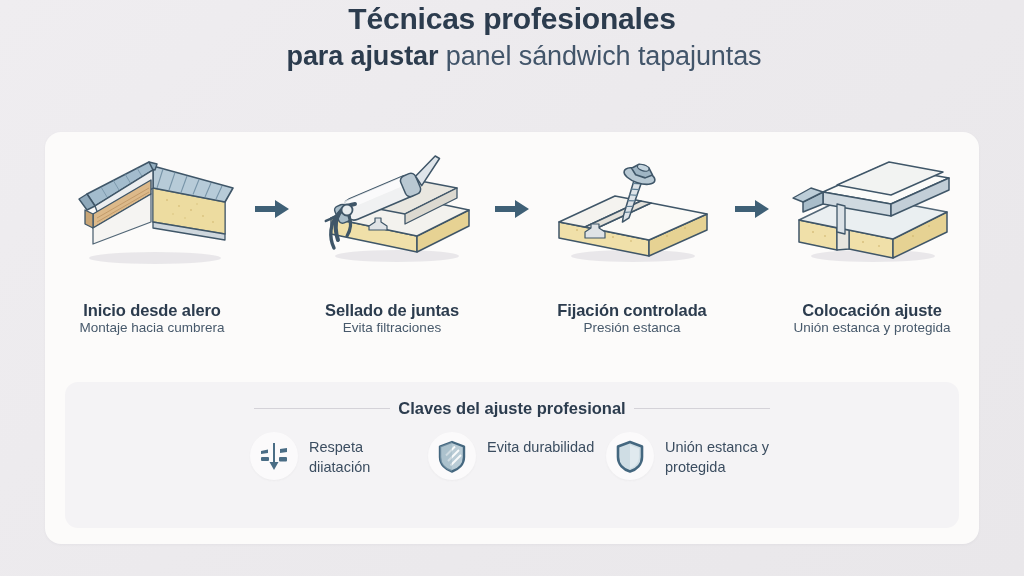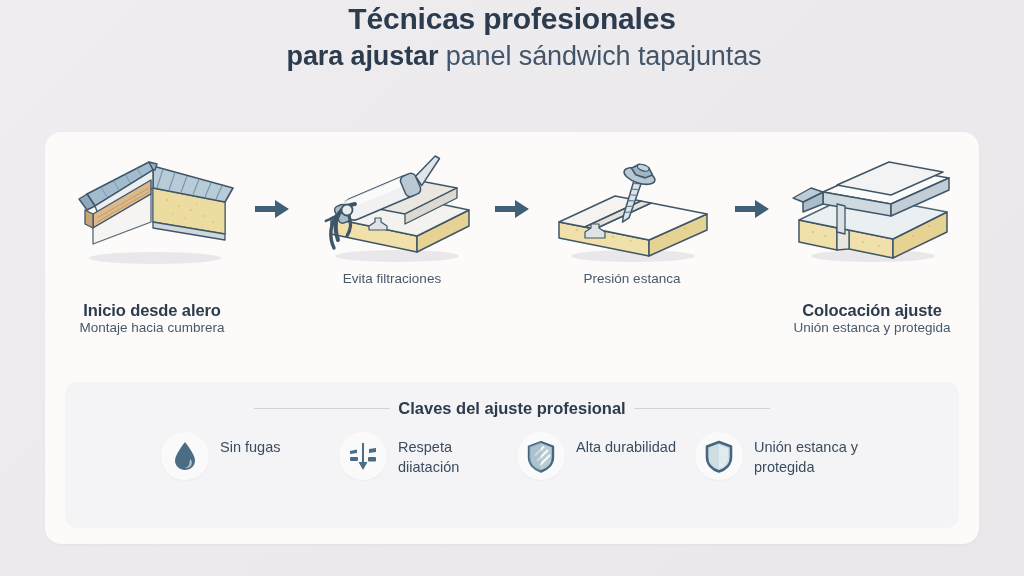--- a/index.html
+++ b/index.html
@@ -269,20 +269,21 @@
             <line x1="24" y1="47" x2="38" y2="47" stroke="#3f5668" stroke-width="2.6" stroke-linecap="round"></line>
           </g>
 
           <path d="M58 56 Q44 58 40 70 Q37 80 41 92" fill="none" stroke="#3f5668" stroke-width="4" stroke-linecap="round"></path>
           <path d="M46 62 Q36 68 34 82 Q33 92 37 100" fill="none" stroke="#3f5668" stroke-width="3.4" stroke-linecap="round"></path>
 
           <path d="M52 68 Q56 78 50 88" fill="none" stroke="#3f5668" stroke-width="3.2" stroke-linecap="round"></path>
           <circle cx="50" cy="62" r="5.5" fill="#e7ecef" stroke="#3f5668" stroke-width="1.8"></circle>
         </svg>
       </div>
+      <div class="step-title">Sellado de juntas</div>
       <div class="step-sub">Evita filtraciones</div>
     </div>
 
     <div class="arrow">
       <svg width="34" height="18" viewBox="0 0 34 18">
         <path d="M0 6 L20 6 L20 0 L34 9 L20 18 L20 12 L0 12 Z" fill="#3f6076"></path>
       </svg>
     </div>
 
     <div class="step">
@@ -320,20 +321,21 @@
               <line x1="93.5" y1="66" x2="98.5" y2="64"></line>
             </g>
 
             <ellipse cx="96" cy="27" rx="16" ry="7" fill="#b8c9d4" stroke="#3f5668" stroke-width="1.6"></ellipse>
 
             <path d="M86 22 L92 16 L102 16 L108 22 L102 27 L92 27 Z" fill="#9fb5c4" stroke="#3f5668" stroke-width="1.6" stroke-linejoin="round"></path>
             <ellipse cx="97" cy="18" rx="6" ry="3" fill="#c4d4de" stroke="#3f5668" stroke-width="1.2"></ellipse>
           </g>
         </svg>
       </div>
+      <div class="step-title">Fijación controlada</div>
       <div class="step-sub">Presión estanca</div>
     </div>
 
     <div class="arrow">
       <svg width="34" height="18" viewBox="0 0 34 18">
         <path d="M0 6 L20 6 L20 0 L34 9 L20 18 L20 12 L0 12 Z" fill="#3f6076"></path>
       </svg>
     </div>
 
     <div class="step">
@@ -381,29 +383,20 @@
 
     <div class="keys-header">
       <div class="rule"></div>
       <div class="keys-title">Claves del ajuste profesional</div>
       <div class="rule"></div>
     </div>
 
     <div class="features">
 
 
-      <div class="feature">
-        <div class="feature-icon">
-          <svg width="28" height="32" viewBox="0 0 28 32">
-            <path d="M14 2 C14 2 4 14.5 4 20.5 C4 26 8.6 30 14 30 C19.4 30 24 26 24 20.5 C24 14.5 14 2 14 2 Z" fill="#4a6d85"></path>
-            <path d="M18.5 22.5 C18.5 25.6 16.4 27.8 13.6 28 C17.2 28.8 20.6 26.4 20.8 23 C20.9 21.4 20.3 20 19.3 19 C19.1 20.1 18.5 21.3 18.5 22.5 Z" fill="#c6d6e0" opacity="0.85"></path>
-          </svg>
-        </div>
-        <div class="feature-label">Sin fugas</div>
-      </div>
 
       <div class="feature">
         <div class="feature-icon">
           <svg width="32" height="32" viewBox="0 0 32 32">
             <line x1="16" y1="3" x2="16" y2="23" stroke="#4a6d85" stroke-width="2"></line>
             <path d="M16 30 L11.5 22 L20.5 22 Z" fill="#4a6d85"></path>
             <path d="M3 11 L10 9.5 L10 13 L3 14 Z" fill="#4a6d85"></path>
             <path d="M22 9 L29 8 L29 12 L22 13 Z" fill="#4a6d85"></path>
             <rect x="3" y="17" width="8" height="4" rx="1" fill="#4a6d85"></rect>
             <rect x="21" y="17" width="8" height="4.5" rx="1" fill="#4a6d85"></rect>
@@ -417,21 +410,21 @@
           <svg width="30" height="33" viewBox="0 0 30 33">
             <path d="M15 2 L27 6.5 L27 17 C27 24.5 21.5 29.5 15 31.5 C8.5 29.5 3 24.5 3 17 L3 6.5 Z" fill="#b9ccd6" stroke="#44677f" stroke-width="2.4" stroke-linejoin="round"></path>
             <g stroke="#ffffff" stroke-width="1.9" opacity="0.9">
               <line x1="11" y1="21" x2="22" y2="10"></line>
               <line x1="13.5" y1="25.5" x2="24" y2="15"></line>
               <line x1="9" y1="15.5" x2="18" y2="6.5"></line>
             </g>
             <path d="M15 2 L15 31.5 C8.5 29.5 3 24.5 3 17 L3 6.5 Z" fill="#9db6c4" opacity="0.45"></path>
           </svg>
         </div>
-        <div class="feature-label">Alta durabilidad</div>
+        <div class="feature-label">Evita durabilidad</div>
       </div>
 
       <div class="feature">
         <div class="feature-icon">
           <svg width="30" height="33" viewBox="0 0 30 33">
             <path d="M15 2 L27 6.5 L27 17 C27 24.5 21.5 29.5 15 31.5 C8.5 29.5 3 24.5 3 17 L3 6.5 Z" fill="#cfdde4" stroke="#44677f" stroke-width="2.6" stroke-linejoin="round"></path>
             <path d="M15 5 L24 8.5 L24 17 C24 22.8 19.8 26.9 15 28.6 Z" fill="#e4edf1" opacity="0.8"></path>
           </svg>
         </div>
         <div class="feature-label">Unión estanca y protegida</div>

